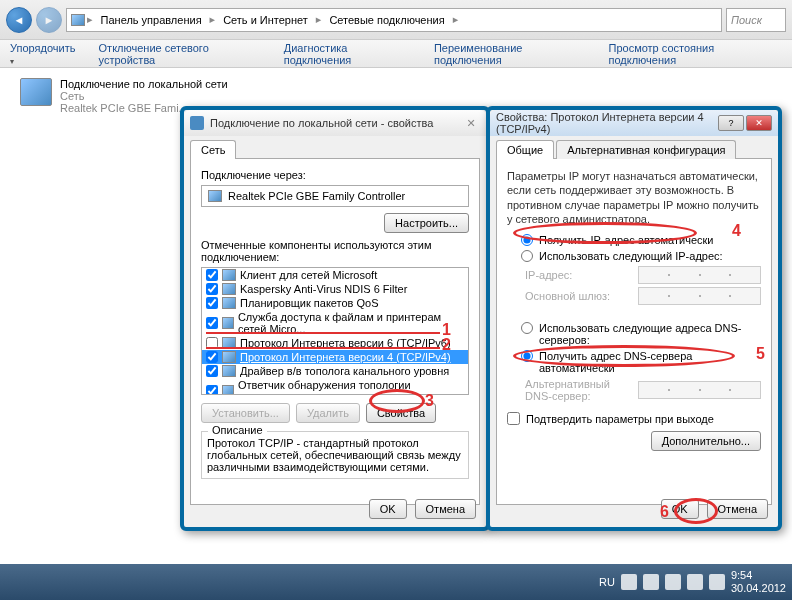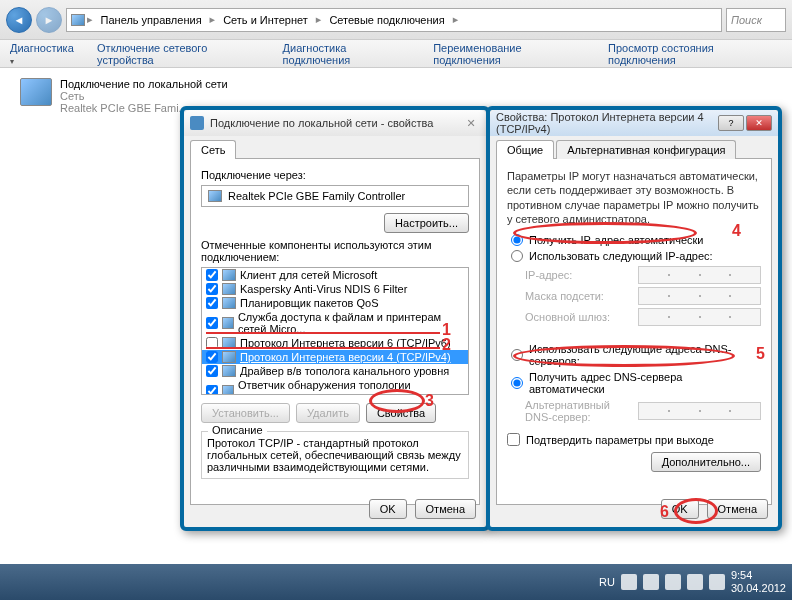--- a/index.html
+++ b/index.html
@@ -58,21 +58,21 @@
 .dlg-buttons { position: absolute; bottom: 8px; right: 10px; display: flex; gap: 8px; }
 
 
 .dlg2 { top: 106px; left: 486px; width: 296px; height: 425px; }
 .dlg2 .titlebar { background: linear-gradient(to bottom, #e8f0fa, #c8dcf0); }
 .wincontrols { display: flex; gap: 2px; }
 .wbtn { width: 26px; height: 16px; border: 1px solid #888; background: linear-gradient(to bottom, #f0f0f0, #d0d0d0); text-align: center; font-size: 9px; line-height: 14px; border-radius: 2px; cursor: pointer; }
 .wbtn.close { background: linear-gradient(to bottom, #f08080, #c03030); color: #fff; }
 
 .info-text { color: #333; margin-bottom: 8px; line-height: 1.3; }
-.radio-row { display: flex; align-items: center; gap: 6px; margin: 4px 4px; }
+.radio-row { display: flex; align-items: flex-start; gap: 6px; margin: 4px 14px; }
 .radio-row input { width: 12px; height: 12px; }
 .ip-fields { margin-left: 18px; }
 .ip-field { display: flex; align-items: center; margin: 3px 0; }
 .ip-field .lbl { width: 120px; color: #aaa; }
 .ip-input { width: 130px; height: 18px; border: 1px solid #ccc; background: #f5f5f5; display: flex; align-items: center; justify-content: space-evenly; }
 .ip-input span { width: 2px; height: 2px; background: #999; border-radius: 50%; }
 
 .check-row { display: flex; align-items: center; gap: 6px; margin-top: 10px; }
 
 
@@ -98,21 +98,21 @@
       <span class="bc-item">Панель управления</span>
       <span class="bc-sep">▸</span>
       <span class="bc-item">Сеть и Интернет</span>
       <span class="bc-sep">▸</span>
       <span class="bc-item">Сетевые подключения</span>
       <span class="bc-sep">▸</span>
     </div>
     <div class="search-box">Поиск</div>
   </div>
   <div class="toolbar">
-    <span class="tb-item">Диагностика</span>
+    <span class="tb-item">Упорядочить</span>
     <span class="tb-item nodrop">Отключение сетевого устройства</span>
     <span class="tb-item nodrop">Диагностика подключения</span>
     <span class="tb-item nodrop">Переименование подключения</span>
     <span class="tb-item nodrop">Просмотр состояния подключения</span>
   </div>
   <div class="content">
     <div class="conn-item">
       <div class="conn-icon"></div>
       <div class="conn-text">
         <div class="title">Подключение по локальной сети</div>
@@ -219,28 +219,20 @@
       <input type="radio" checked="" style="">
       <span>Получить IP-адрес автоматически</span>
     </div>
     <div class="radio-row">
       <input type="radio" style="">
       <span>Использовать следующий IP-адрес:</span>
     </div>
     <div class="ip-fields">
       <div class="ip-field">
           <span class="lbl">IP-адрес:</span>
-          <div class="ip-input">
-            <span></span>
-            <span></span>
-            <span></span>
-          </div>
-        </div>
-      <div class="ip-field">
-          <span class="lbl">Маска подсети:</span>
           <div class="ip-input">
             <span></span>
             <span></span>
             <span></span>
           </div>
         </div>
       <div class="ip-field">
           <span class="lbl">Основной шлюз:</span>
           <div class="ip-input">
             <span></span>

